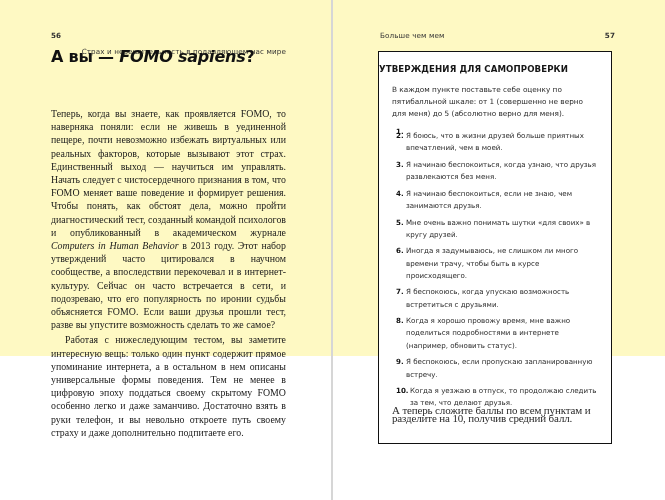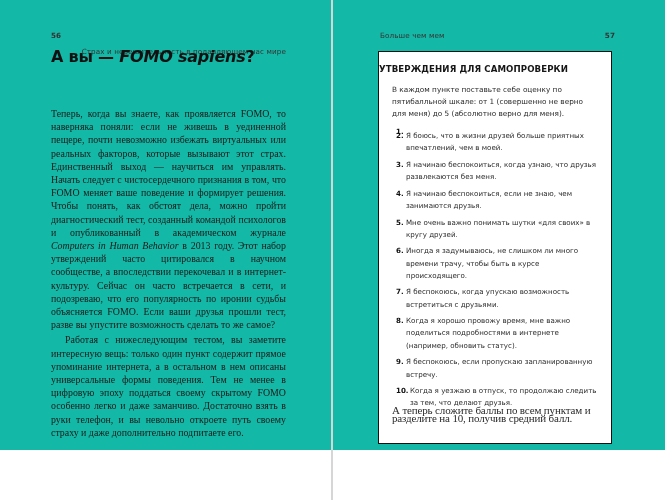--- a/index.html
+++ b/index.html
@@ -1,19 +1,19 @@
 <!DOCTYPE html>
 <html><head>
 <meta charset="utf-8">
 <style>
   * { margin:0; padding:0; box-sizing:border-box; }
   html, body { width:665px; height:500px; overflow:hidden; background:#ffffff; }
   body { position:relative; color:#1d1d1d; }
 
-  .page { position:absolute; top:0; height:450px; background:#14b8a6; }
+  .page { position:absolute; top:0; height:356px; background:#fef9c3; }
   .page-left { left:0; width:332px; }
   .page-right { left:333px; width:332px; }
   .gutter { position:absolute; left:331px; top:0; width:2px; height:500px; background:#d6d6d6; }
 
   .run-head { position:absolute; top:31px; font-family:"DejaVu Sans", sans-serif; font-size:7.2px; color:#333; letter-spacing:0.1px; }
   .folio { font-weight:bold; }
 
   .l-folio { left:51px; }
   .l-runtitle { right:46px;margin-top:16px; }
   .r-runtitle { left:47px; }

